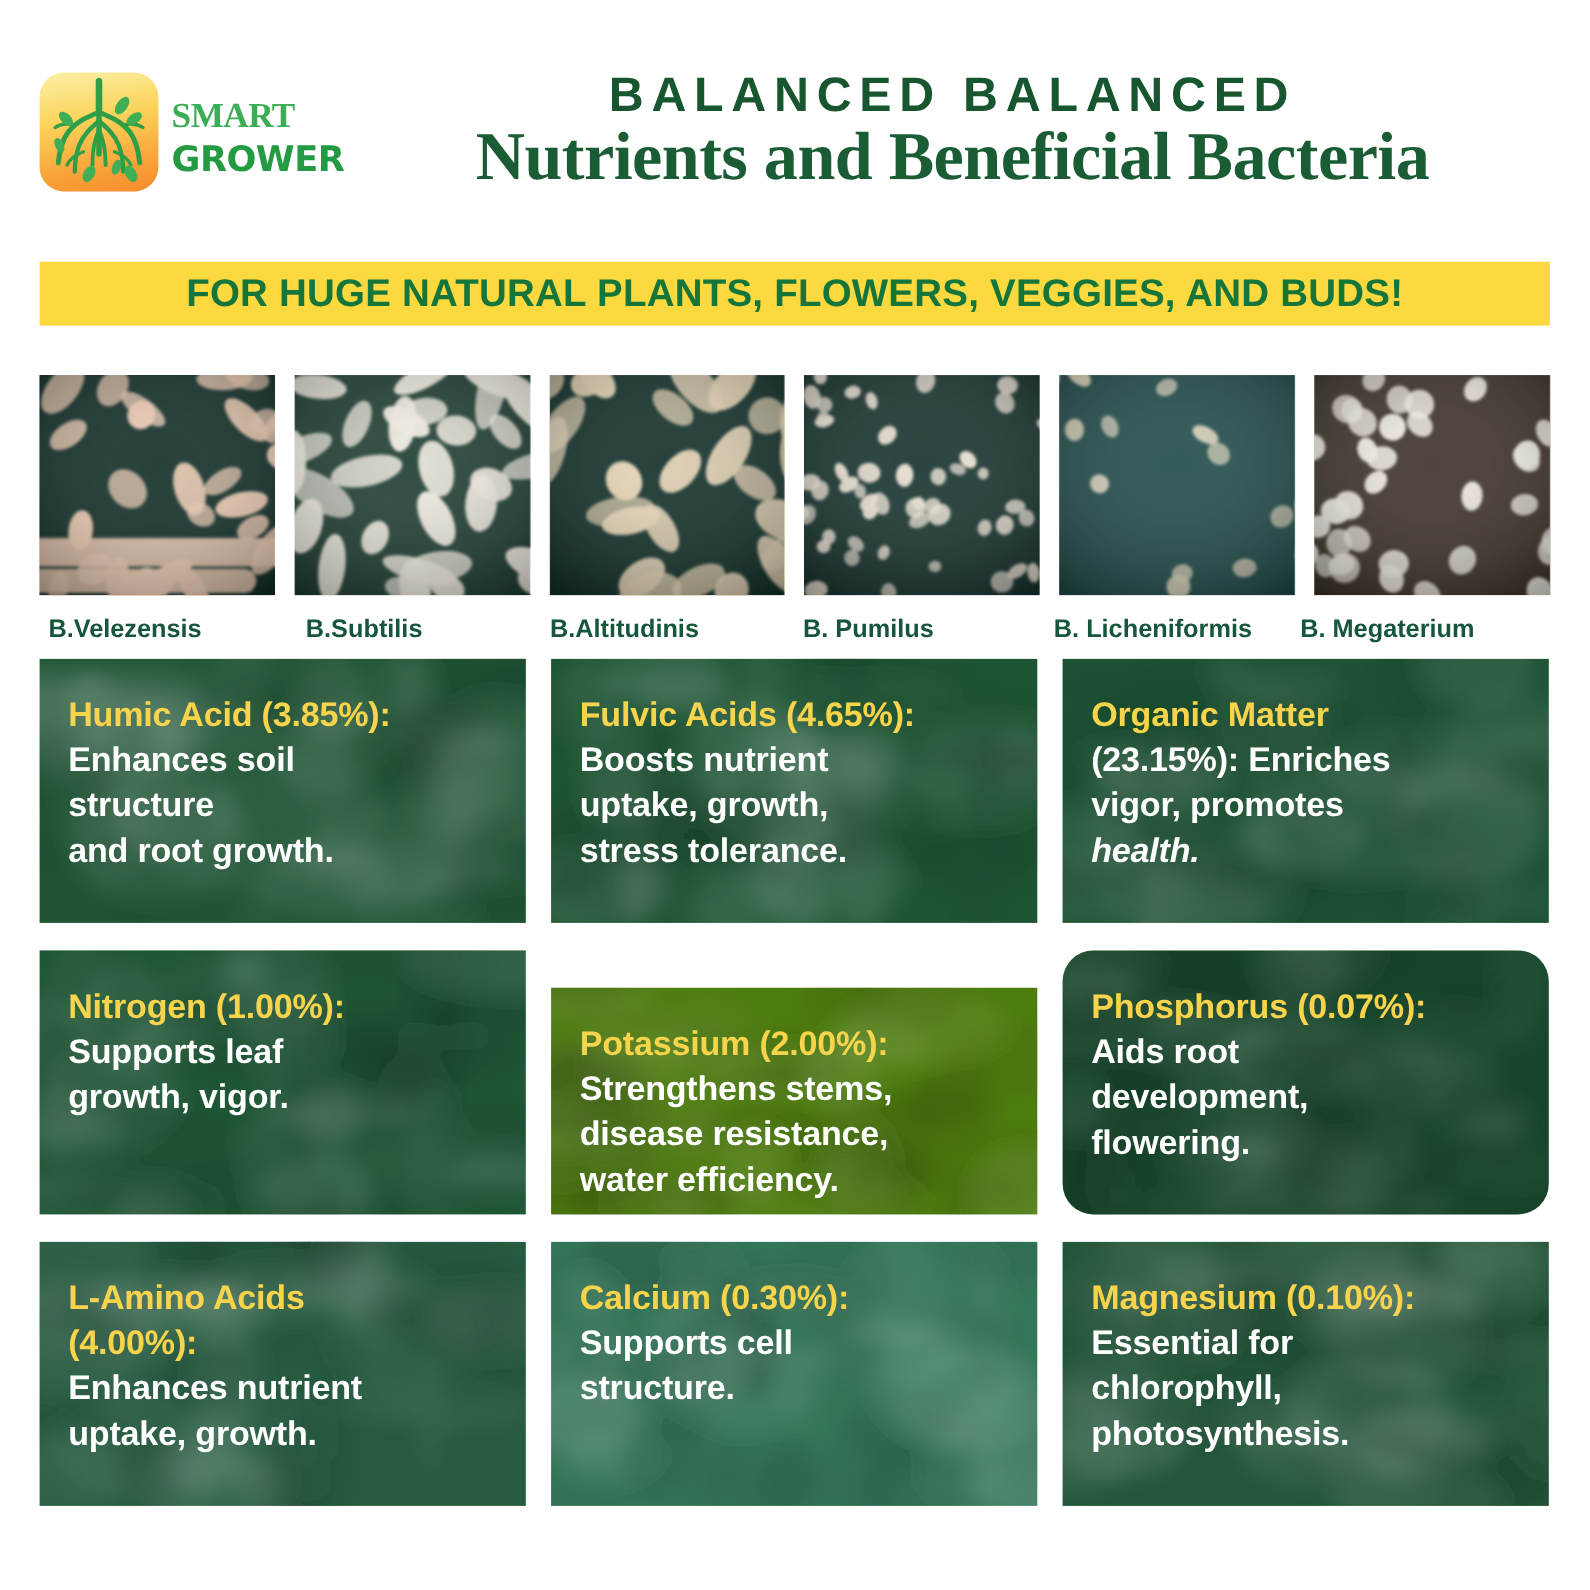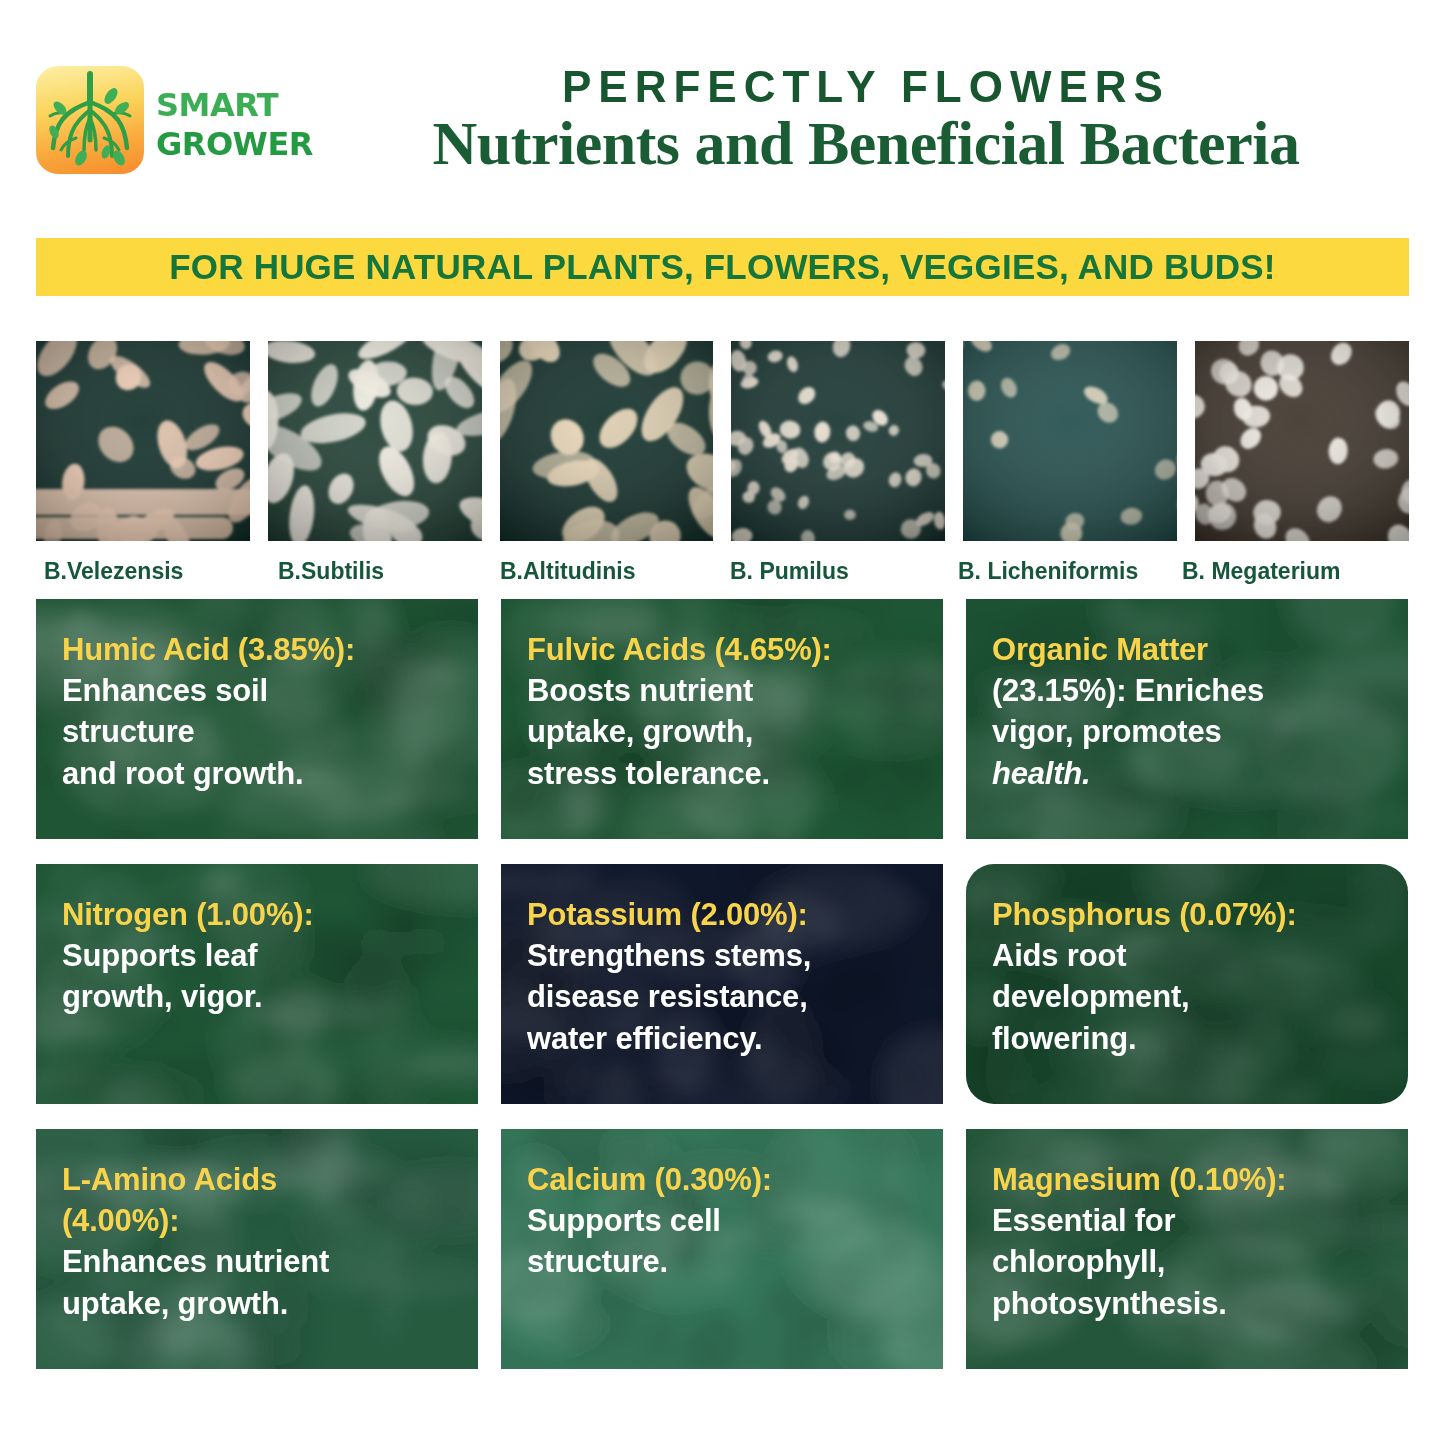--- a/index.html
+++ b/index.html
@@ -25,21 +25,21 @@
     position: relative; overflow: hidden; flex: 0 0 auto;
   }
   .logo-mark svg { position: absolute; left: 0; top: 0; width: 108px; height: 108px; }
   .logo-word { margin-left: 12px; line-height: 0.84; }
   .logo-word .lw {
     font-family: "DejaVu Sans", sans-serif;
     font-weight: bold; color: #2fa048;
     letter-spacing: -0.5px; display: block;
     font-variant: small-caps; text-transform: lowercase;
   }
-  .logo-word .lw1 { font-size: 46px; color:#3bad54; }
+  .logo-word .lw1 { font-size: 46px; color:#3bad54;font-family:Liberation Serif, serif; }
   .logo-word .lw2 { font-size: 46px; color:#249b43; }
 
   .head-titles { flex: 1 1 auto; text-align: center; padding-left: 8px; }
   .head-kicker {
     font-family: "Liberation Sans", sans-serif;
     font-weight: bold; font-size: 44px; color: #17562f;
     letter-spacing: 7px; line-height: 1.05;
   }
   .head-title {
     font-family: "Liberation Serif", serif;
@@ -142,21 +142,21 @@
           </g>
         </svg>
       </div>
       <div class="logo-word">
         <span class="lw lw1">Smart</span>
         <span class="lw lw2">Grower</span>
       </div>
     </div>
 
     <div class="head-titles">
-      <div class="head-kicker">PERFECTLY FLOWERS</div>
+      <div class="head-kicker">BALANCED BALANCED</div>
       <div class="head-title">Nutrients and Beneficial Bacteria</div>
     </div>
   </div>
 
   <div class="banner">
     <span class="banner-text">FOR HUGE NATURAL PLANTS, FLOWERS, VEGGIES, AND BUDS!</span>
   </div>
 
   <div class="strip" id="strip">
       <div class="dish" style="background: rgb(13, 43, 37);">
@@ -741,21 +741,21 @@
               <ellipse cx="98" cy="181" rx="82" ry="46" fill="#000000" opacity="0.029"></ellipse>
               <ellipse cx="111" cy="81" rx="40" ry="16" fill="#ffffff" opacity="0.076"></ellipse>
               <ellipse cx="100" cy="235" rx="36" ry="24" fill="#ffffff" opacity="0.056"></ellipse>
               <ellipse cx="119" cy="231" rx="49" ry="27" fill="#ffffff" opacity="0.026"></ellipse>
               <ellipse cx="188" cy="70" rx="76" ry="43" fill="#000000" opacity="0.033"></ellipse>
             </g>
           </svg>
         </div>
         <div class="ctext"><span class="hl" style="color: rgb(248, 212, 76);">Nitrogen (1.00%):</span><br><span style="color: rgb(255, 255, 255);">Supports leaf</span><br><span style="color: rgb(255, 255, 255);">growth, vigor.</span></div>
       </div>
-      <div class="card" style="background: #0f172a;">
+      <div class="card" style="background: #4d7c0f; margin-top: 34px;">
         <div class="bgfx">
           <svg viewBox="0 0 440 240" preserveAspectRatio="none" style="width:100%;height:100%;display:block">
             <defs>
               <filter id="cb4">
                 <feGaussianBlur stdDeviation="9"></feGaussianBlur>
               </filter>
             </defs>
             <g filter="url(#cb4)">
               <ellipse cx="261" cy="187" rx="14" ry="20" fill="#ffffff" opacity="0.051"></ellipse>
               <ellipse cx="331" cy="231" rx="63" ry="54" fill="#000000" opacity="0.041"></ellipse>

